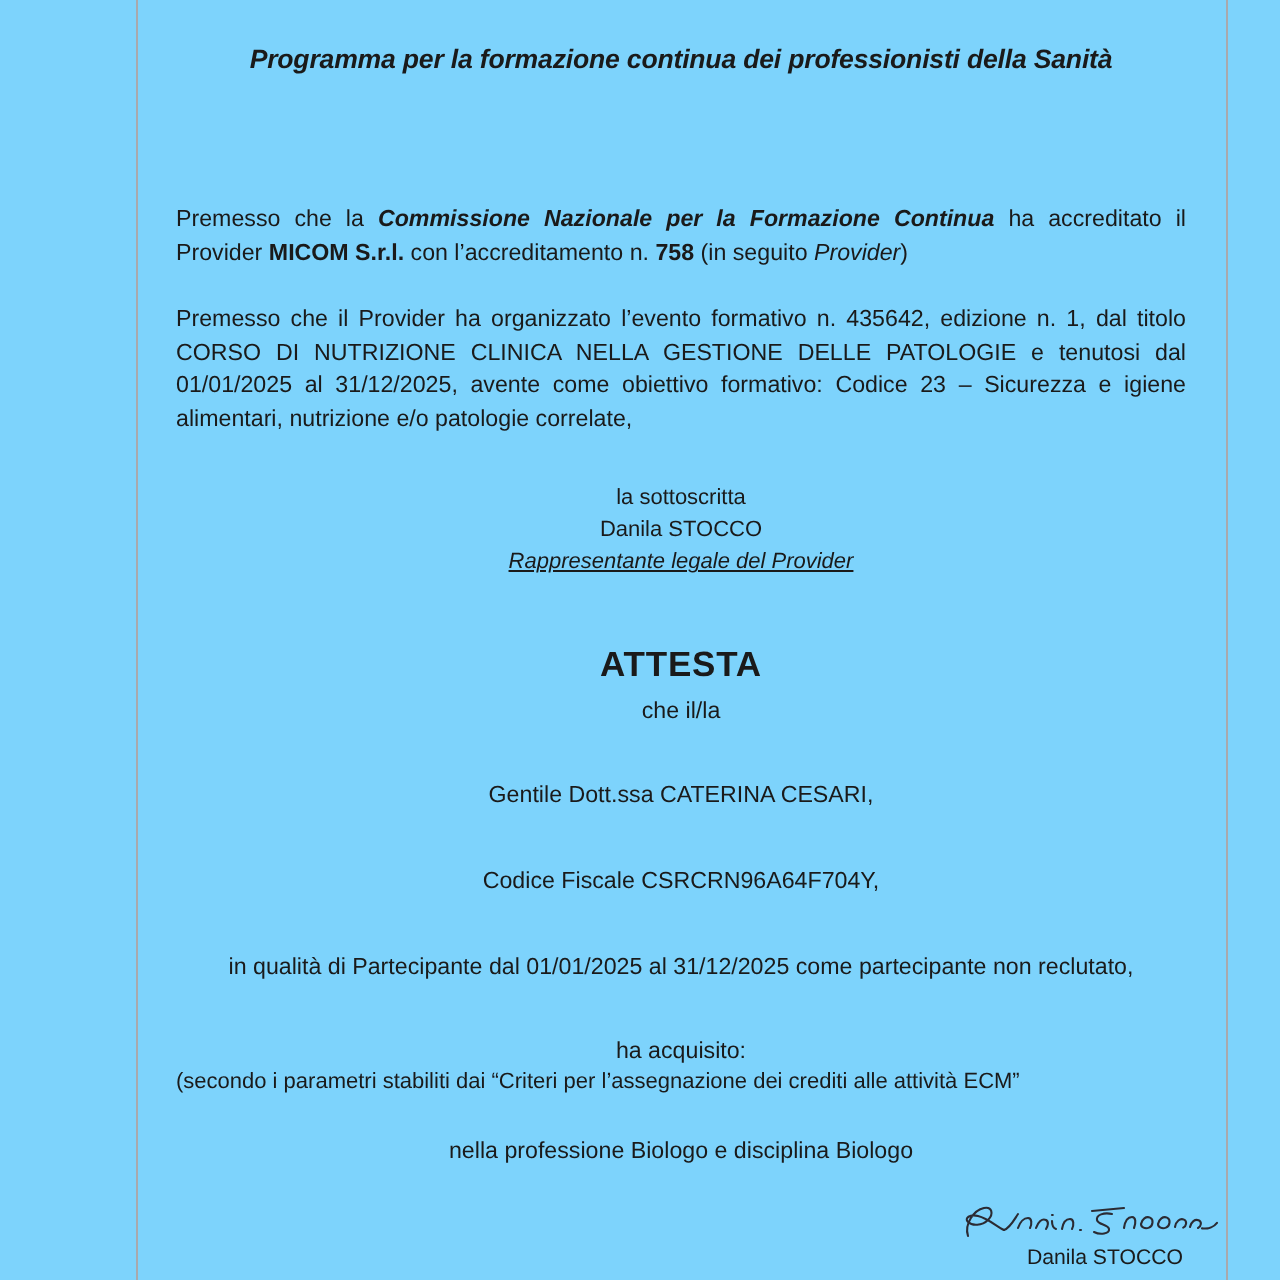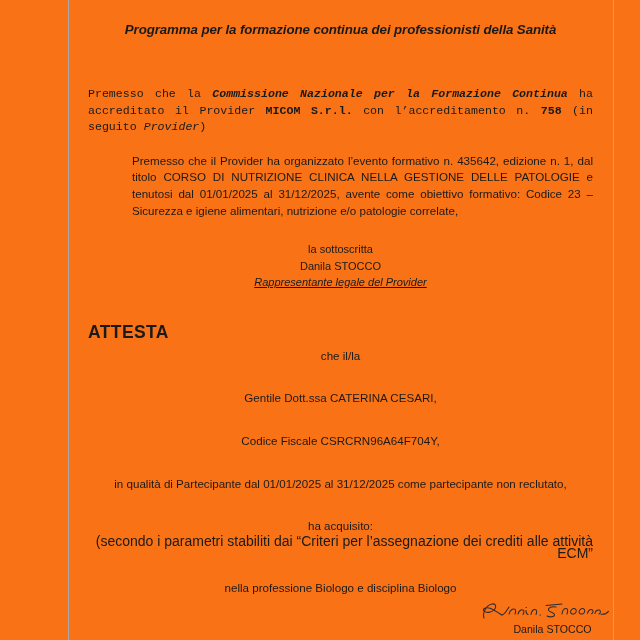--- a/index.html
+++ b/index.html
@@ -16,21 +16,21 @@
     position: relative;
   }
 
   
   .page {
     position: absolute;
     left: 0;
     top: 0;
     width: 640px;
     height: 640px;
-    background: #f97316;
+    background: #7dd3fc;
     box-sizing: border-box;
   }
   .page-rule {
     position: absolute;
     top: 0;
     bottom: 0;
     width: 1px;
     background: #a9a9ad;
   }
   .page-rule.left  { left: 68px; }
@@ -55,39 +55,39 @@
     line-height: 1.2;
   }
 
   .para {
     margin: 0;
     font-size: 11.6px;
     line-height: 16.6px;
     text-align: justify;
     text-justify: inter-word;
   }
-  .para.first  { margin-top: 48px; font-family: Liberation Mono, monospace; }
-  .para.second { margin-top: 17px; margin-left: 44px; }
+  .para.first  { margin-top: 64px; }
+  .para.second { margin-top: 17px; }
 
   .para b { font-weight: bold; }
   .para i { font-style: italic; }
   .bold-italic { font-weight: bold; font-style: italic; }
 
   .centered {
     margin: 0;
     font-size: 11px;
     line-height: 16.4px;
     text-align: center;
   }
   .block-sottoscritta { margin-top: 22px; }
   .rep-role { font-style: italic; text-decoration: underline; }
 
   .attesta {
     margin: 32px 0 0 0;
-    text-align: left;
+    text-align: center;
     font-size: 17.5px;
     font-weight: bold;
     letter-spacing: 0.4px;
   }
   .che-illa {
     margin: 6px 0 0 0;
     text-align: center;
     font-size: 11.6px;
   }
 
@@ -102,22 +102,22 @@
   .gap-26 { margin-top: 26px; }
 
   .credits-title {
     margin: 56px 0 0 0;
     text-align: center;
     font-size: 12.4px;
     font-weight: bold;
   }
   .credits-note {
     margin: 2px 0 0 0;
-    text-align: right;
-    font-size: 14px;
+    text-align: left;
+    font-size: 11px;
     line-height: 11.5px;
   }
   .profession {
     margin: 22px 0 0 0;
     text-align: center;
     font-size: 11.6px;
   }
 
   
   .signature-block {

